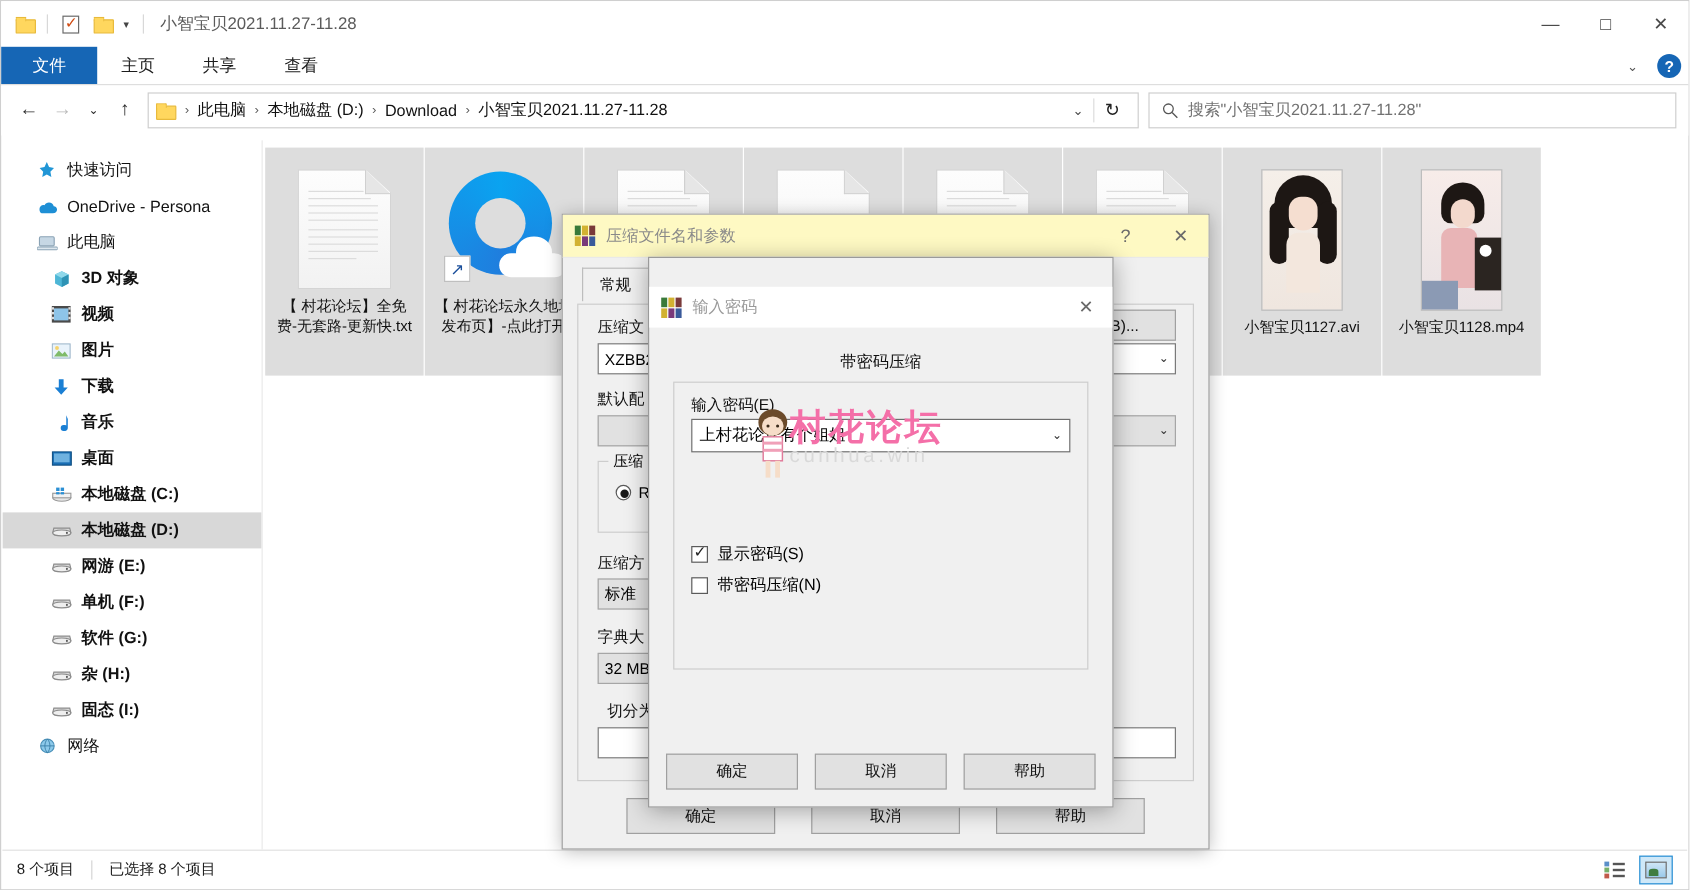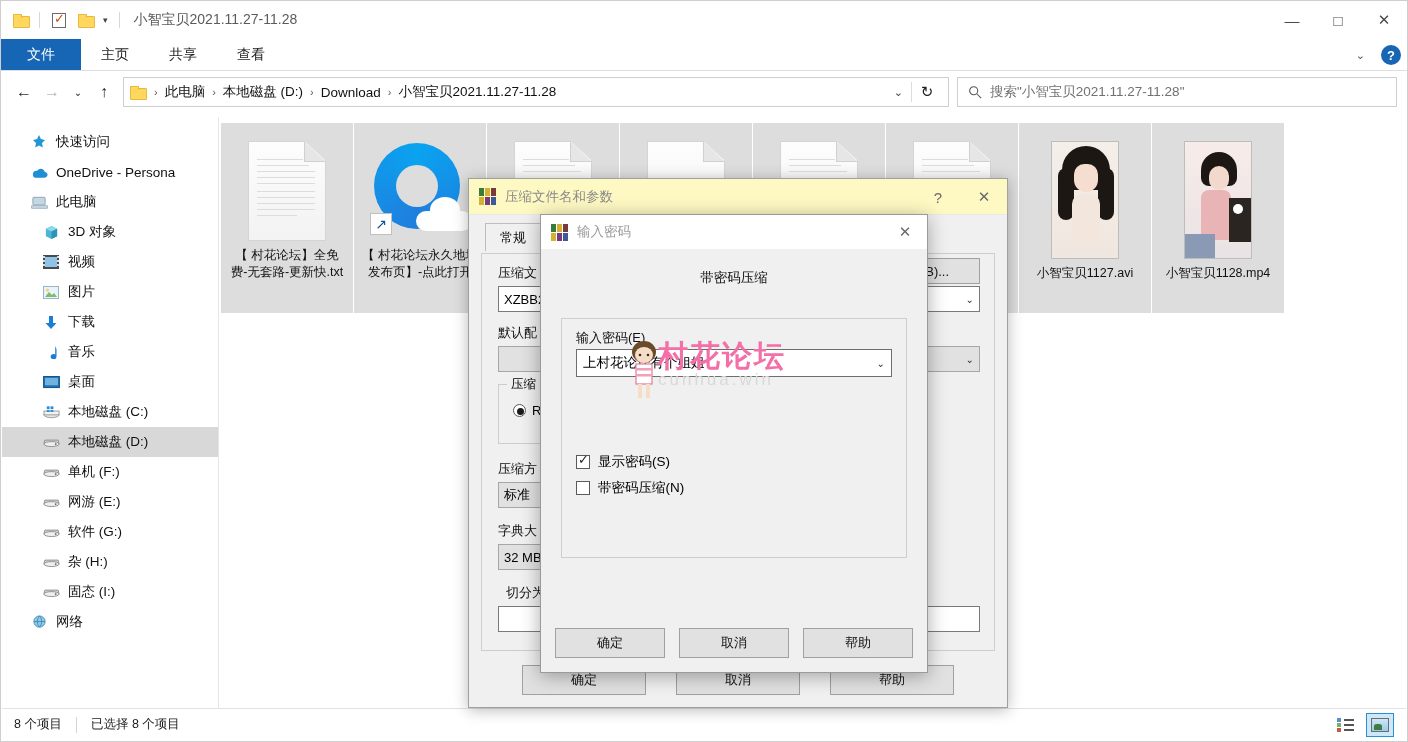--- a/index.html
+++ b/index.html
@@ -56,21 +56,21 @@
   .addr-div { width:1px; height:20px; background:#dcdcdc; }
   .refresh { width:30px; display:flex; align-items:center; justify-content:center; font-size:15px; color:#222;}
   .searchbox { width:440px; height:30px; border:1px solid #cfcfcf; background:#fff; display:flex;
                align-items:center; gap:8px; padding:0 10px; margin-left:6px; }
   .search-ph { font-size:13.5px; color:#717171; }
 
   
   .body { position:absolute; top:116px; left:1px; right:1px; bottom:33px; display:flex; background:#fff;}
   .nav { width:217px; border-right:1px solid #e6e6e6; padding-top:10px; overflow:hidden; background:#fff;}
   .nrow { height:30px; display:flex; align-items:center; font-size:13.5px; color:#111; padding-left:28px; gap:8px;}
-  .nrow.l2 { padding-left:40px; }
+  .nrow.l2 { padding-left:40px;font-weight:bold; }
   .nrow.sel { background:#d8d8d8; }
   .nico { width:18px; height:18px; display:flex; align-items:center; justify-content:center; flex:0 0 18px;}
 
   .content { flex:1; position:relative; background:#fff; overflow:hidden; }
   .tiles { display:flex; padding:6px 0 0 2px; }
   .tile { width:132px; height:190px; background:#ddd; margin-right:1px; display:flex;
           flex-direction:column; align-items:center; padding-top:18px; }
   .tlabel { margin-top:6px; font-size:12.5px; color:#111; text-align:center; line-height:17px; width:120px;
             word-break:break-all; }
   .doc-ico { width:78px; height:100px; position:relative; }
@@ -144,21 +144,21 @@
   .radio.on:after { content:""; position:absolute; left:3px; top:3px; width:7px; height:7px;
            border-radius:50%; background:#1a1a1a; }
   .dlgbtns { position:absolute; left:12px; right:12px; bottom:12px; display:flex; gap:30px;
              justify-content:center; }
   .dlgbtns .btn { width:124px; height:30px; }
 
   
   #pwdDlg { position:absolute; left:540px; top:214px; width:388px; height:459px;
             background:#f0f0f0; border:1px solid #9a9a9a; box-shadow:0 3px 18px rgba(0,0,0,.33); }
   .pw-tb { height:34px; background:#fff; display:flex; align-items:center; padding-left:10px;
-           position:relative; }
+           position:relative;margin-top:24px; }
   .pw-title { margin-left:9px; font-size:13.5px; color:#9a9a9a; }
   .pw-close { position:absolute; right:0; top:0; width:44px; height:34px; display:flex;
               align-items:center; justify-content:center; color:#6a6a6a; font-size:15px; }
   .pw-head { text-align:center; font-size:13.5px; color:#111; margin-top:20px; }
   .pw-group { position:absolute; left:20px; right:20px; top:103px; height:240px;
               border:1px solid #cdcdcd; background:#f0f0f0; }
   .pw-lbl { position:absolute; left:14px; top:10px; font-size:13px; color:#111; }
   .pw-inp { position:absolute; left:14px; right:14px; top:30px; height:28px; border:1px solid #6e6e6e;
             background:#fff; display:flex; align-items:center; padding:0 6px; font-size:13.5px; }
   .cbrow { position:absolute; left:14px; display:flex; align-items:center; gap:8px; font-size:13.5px; }
@@ -374,32 +374,32 @@
       </div>
 
       <div class="nrow l2">
         <span class="nico">
           <svg width="17" height="12" viewBox="0 0 18 12">
               <path d="M2 4h14l1 4H1z" fill="#d9d9d9" stroke="#8b8b8b"></path>
               <ellipse cx="9" cy="8.2" rx="8" ry="2.6" fill="#efefef" stroke="#8b8b8b"></ellipse>
               <circle cx="13.5" cy="8.2" r="0.9" fill="#5a5a5a"></circle>
             </svg>
         </span>
-        <span>单机 (F:)</span>
+        <span>网游 (E:)</span>
       </div>
 
       <div class="nrow l2">
         <span class="nico">
           <svg width="17" height="12" viewBox="0 0 18 12">
               <path d="M2 4h14l1 4H1z" fill="#d9d9d9" stroke="#8b8b8b"></path>
               <ellipse cx="9" cy="8.2" rx="8" ry="2.6" fill="#efefef" stroke="#8b8b8b"></ellipse>
               <circle cx="13.5" cy="8.2" r="0.9" fill="#5a5a5a"></circle>
             </svg>
         </span>
-        <span>网游 (E:)</span>
+        <span>单机 (F:)</span>
       </div>
 
       <div class="nrow l2">
         <span class="nico">
           <svg width="17" height="12" viewBox="0 0 18 12">
               <path d="M2 4h14l1 4H1z" fill="#d9d9d9" stroke="#8b8b8b"></path>
               <ellipse cx="9" cy="8.2" rx="8" ry="2.6" fill="#efefef" stroke="#8b8b8b"></ellipse>
               <circle cx="13.5" cy="8.2" r="0.9" fill="#5a5a5a"></circle>
             </svg>
         </span>

